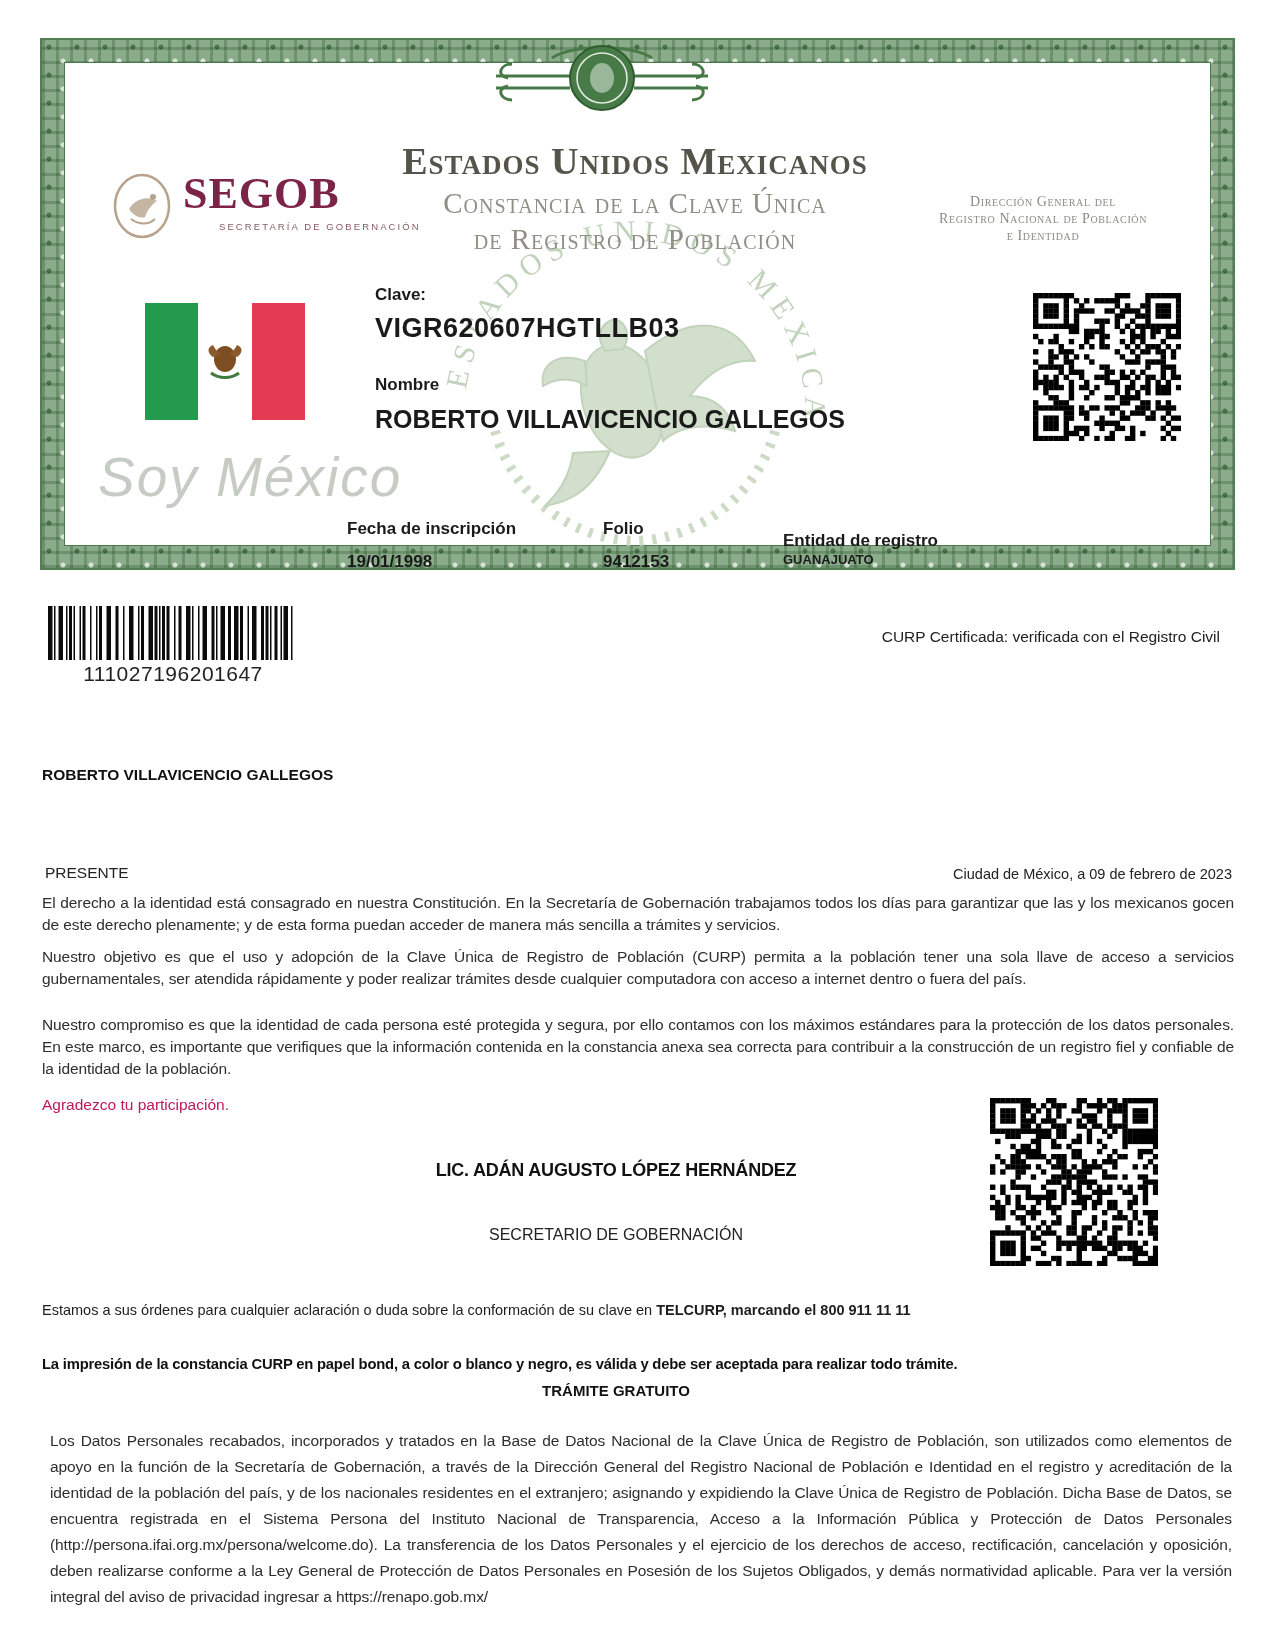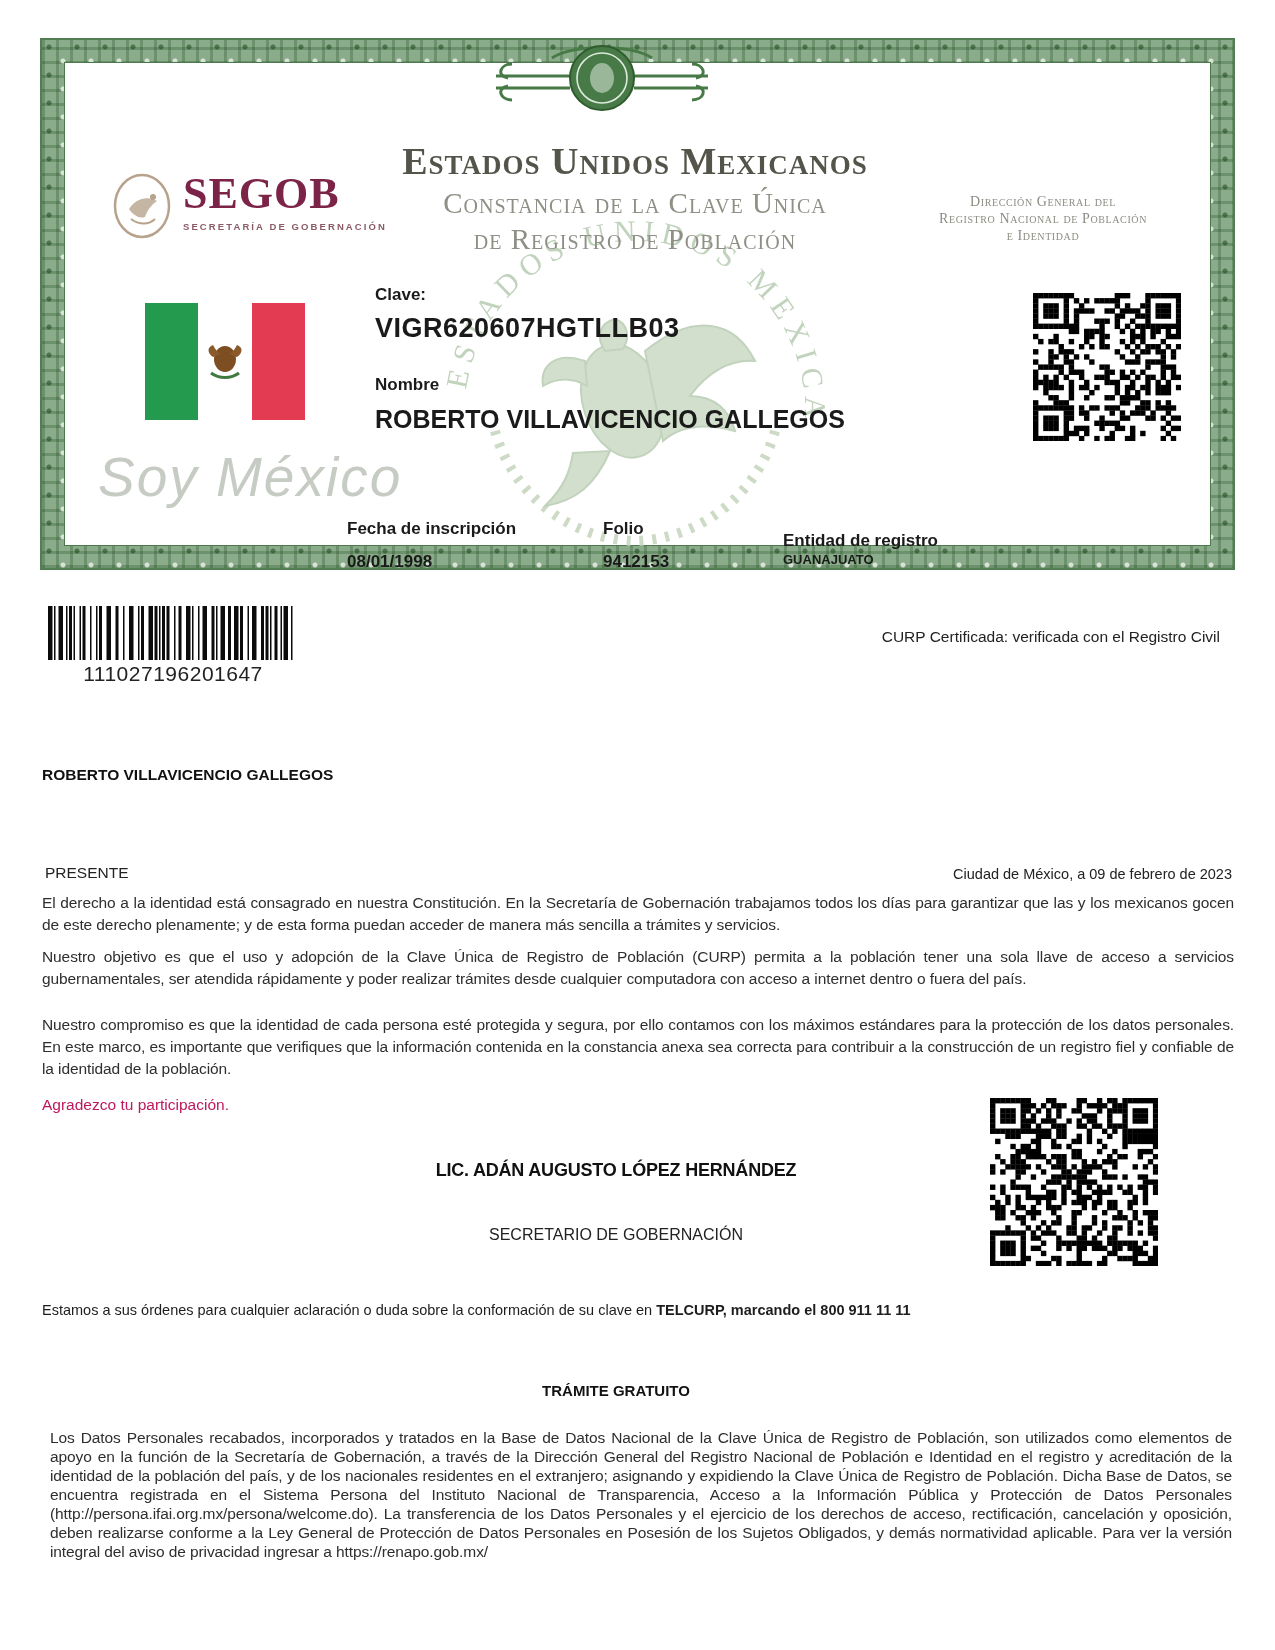--- a/index.html
+++ b/index.html
@@ -36,21 +36,21 @@
     font-family:"Liberation Sans", sans-serif;
   }
   
   .segob { position:absolute; left:46px; top:108px; display:flex; align-items:flex-start; z-index:2; }
   .segob-eagle { width:62px; height:70px; margin-right:10px; }
   .segob-word {
     font-family:"Liberation Serif", serif; font-weight:bold; font-size:44px;
     color:#7c2348; line-height:46px; letter-spacing:1px;
   }
   .segob-sub {
-    font-size:9.5px; letter-spacing:2.1px; color:#8a5a66; margin-top:4px; font-weight:bold;
+    font-size:9.5px; letter-spacing:2.1px; color:#8a5a66; margin-top:4px; font-weight:normal;margin-left:36px;
   }
   
   .hdr-country {
     position:absolute; left:250px; top:76px; width:640px; text-align:center; z-index:2;
     font-family:"Liberation Serif", serif; font-variant:small-caps; font-weight:600;
     font-size:38px; color:#54544b; letter-spacing:1px;
   }
   .hdr-sub1, .hdr-sub2 {
     position:absolute; left:250px; width:640px; text-align:center; z-index:2;
     font-family:"Liberation Serif", serif; font-variant:small-caps;
@@ -119,21 +119,21 @@
   .print-note {
     position:absolute; left:42px; top:1356px; width:1192px;
     font-weight:bold; font-size:14.8px; color:#111; letter-spacing:-0.2px;
   }
   .tramite {
     position:absolute; left:0; top:1382px; width:1232px; text-align:center;
     font-weight:bold; font-size:15px; color:#111;
   }
   .privacy {
     position:absolute; left:50px; top:1428px; width:1182px;
-    font-size:15.5px; line-height:19px; text-align:justify; color:#2e2e2e; letter-spacing:-0.1px;
+    font-size:15.5px; line-height:26px; text-align:justify; color:#2e2e2e; letter-spacing:-0.1px;
   }
 </style>
 </head>
 <body>
 
 <div class="page">
 
   <div class="cert">
     <div class="cert-inner">
 
@@ -192,21 +192,21 @@
         <div class="red" style="background:#e23b52"></div>
       </div>
 
       <div class="soy-mexico">Soy México</div>
 
       <div class="fld lbl clave-label">Clave:</div>
       <div class="fld clave-value">VIGR620607HGTLLB03</div>
       <div class="fld lbl nombre-label">Nombre</div>
       <div class="fld nombre-value">ROBERTO VILLAVICENCIO GALLEGOS</div>
       <div class="fld lbl fecha-label">Fecha de inscripción</div>
-      <div class="fld fecha-value">08/01/1998</div>
+      <div class="fld fecha-value">19/01/1998</div>
       <div class="fld lbl folio-label">Folio</div>
       <div class="fld folio-value">9412153</div>
       <div class="fld lbl entidad-label">Entidad de registro</div>
       <div class="fld entidad-value">GUANAJUATO</div>
 
       <div class="qr1"><svg width="148" height="148" xmlns="http://www.w3.org/2000/svg">
             <rect width="148" height="148" fill="#fff"></rect>
             <rect x="0.00" y="0.00" width="5.40" height="5.40" fill="#000"></rect>
             <rect x="5.10" y="0.00" width="5.40" height="5.40" fill="#000"></rect>
             <rect x="10.21" y="0.00" width="5.40" height="5.40" fill="#000"></rect>
@@ -1209,16 +1209,17 @@
         <rect x="147.64" y="162.91" width="5.39" height="5.39" fill="#000"></rect>
         <rect x="152.73" y="162.91" width="5.39" height="5.39" fill="#000"></rect>
         <rect x="157.82" y="162.91" width="5.39" height="5.39" fill="#000"></rect>
         <rect x="162.91" y="162.91" width="5.39" height="5.39" fill="#000"></rect>
       </svg></div>
 
   <div class="contact">
     <span>Estamos a sus órdenes para cualquier aclaración o duda sobre la conformación de su clave en </span><b>TELCURP, marcando el 800 911 11 11</b>
   </div>
 
+  <div class="print-note">La impresión de la constancia CURP en papel bond, a color o blanco y negro, es válida y debe ser aceptada para realizar todo trámite.</div>
   <div class="tramite">TRÁMITE GRATUITO</div>
   <div class="privacy">Los Datos Personales recabados, incorporados y tratados en la Base de Datos Nacional de la Clave Única de Registro de Población, son utilizados como elementos de apoyo en la función de la Secretaría de Gobernación, a través de la Dirección General del Registro Nacional de Población e Identidad en el registro y acreditación de la identidad de la población del país, y de los nacionales residentes en el extranjero; asignando y expidiendo la Clave Única de Registro de Población. Dicha Base de Datos, se encuentra registrada en el Sistema Persona del Instituto Nacional de Transparencia, Acceso a la Información Pública y Protección de Datos Personales (http://persona.ifai.org.mx/persona/welcome.do). La transferencia de los Datos Personales y el ejercicio de los derechos de acceso, rectificación, cancelación y oposición, deben realizarse conforme a la Ley General de Protección de Datos Personales en Posesión de los Sujetos Obligados, y demás normatividad aplicable. Para ver la versión integral del aviso de privacidad ingresar a https://renapo.gob.mx/</div>
 
 </div>
 
 </body></html>

